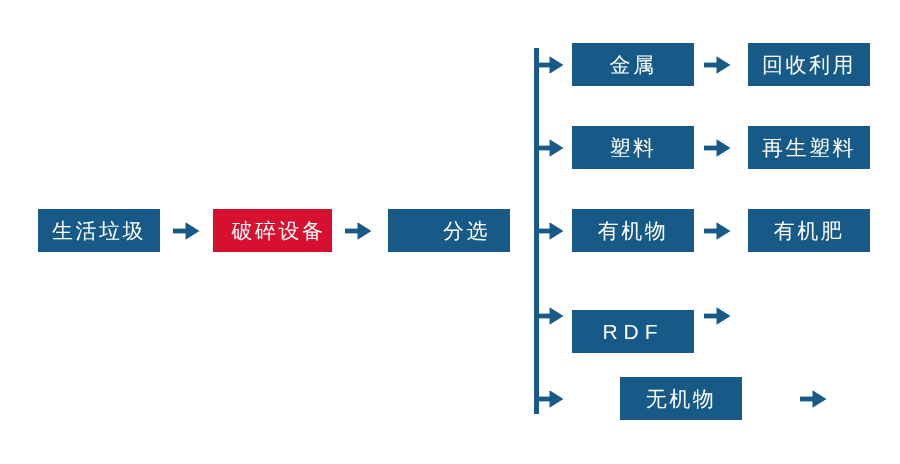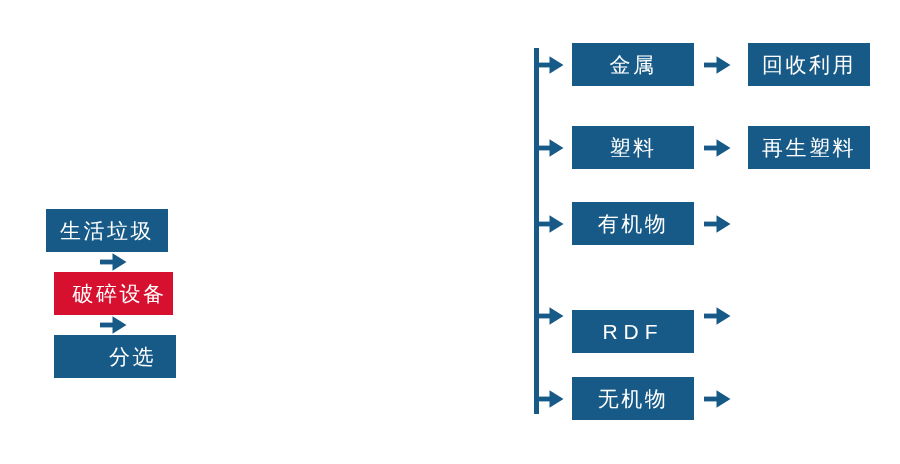--- a/index.html
+++ b/index.html
@@ -45,26 +45,26 @@
   .ml10{margin-left:10px;}
   .ml13{margin-left:13px;}
   .ml16{margin-left:16px;padding-left:35px;}
   .ml17{margin-left:17px;}
   .vline{
     position:absolute;
     left:534px;top:48px;
     width:5px;height:366px;
     background:var(--blue);
   }
-  .main-row{left:38px;top:209px;flex-direction:column;}
+  .main-row{left:38px;top:209px;}
   .branch-0{left:536px;top:43px;}
   .branch-1{left:536px;top:126px;}
-  .branch-2{left:536px;top:202px;}
+  .branch-2{left:536px;top:209px;}
   .branch-3{left:536px;top:294px;}
-  .branch-4{left:536px;top:377px;}
+  .branch-4{left:536px;top:377px;gap:48px;}
 </style>
 </head>
 <body>
 
 <div class="canvas">
 
   <div class="row main-row">
     <div class="node w122">
       <span>生活垃圾</span>
     </div>
@@ -125,20 +125,23 @@
       <rect x="0" y="7.6" width="16" height="4.8"></rect>
         <path d="M13.5 1.2 L27.5 10 L13.5 18.8 Z"></path>
     </svg>
     <div class="node w122 ml8">
       <span>有机物</span>
     </div>
     <svg class="arrow ml10" viewBox="0 0 27 20">
       <rect x="0" y="7.6" width="15" height="4.8"></rect>
         <path d="M12.5 1.2 L26.5 10 L12.5 18.8 Z"></path>
     </svg>
+    <div class="node w122 ml17">
+      <span>有机肥</span>
+    </div>
   </div>
 
   <div class="row branch-3">
     <svg class="arrow branch" viewBox="0 0 28 20">
       <rect x="0" y="7.6" width="16" height="4.8"></rect>
         <path d="M13.5 1.2 L27.5 10 L13.5 18.8 Z"></path>
     </svg>
     <div class="node w122 ml8 wide">
       <span>RDF</span>
     </div>

